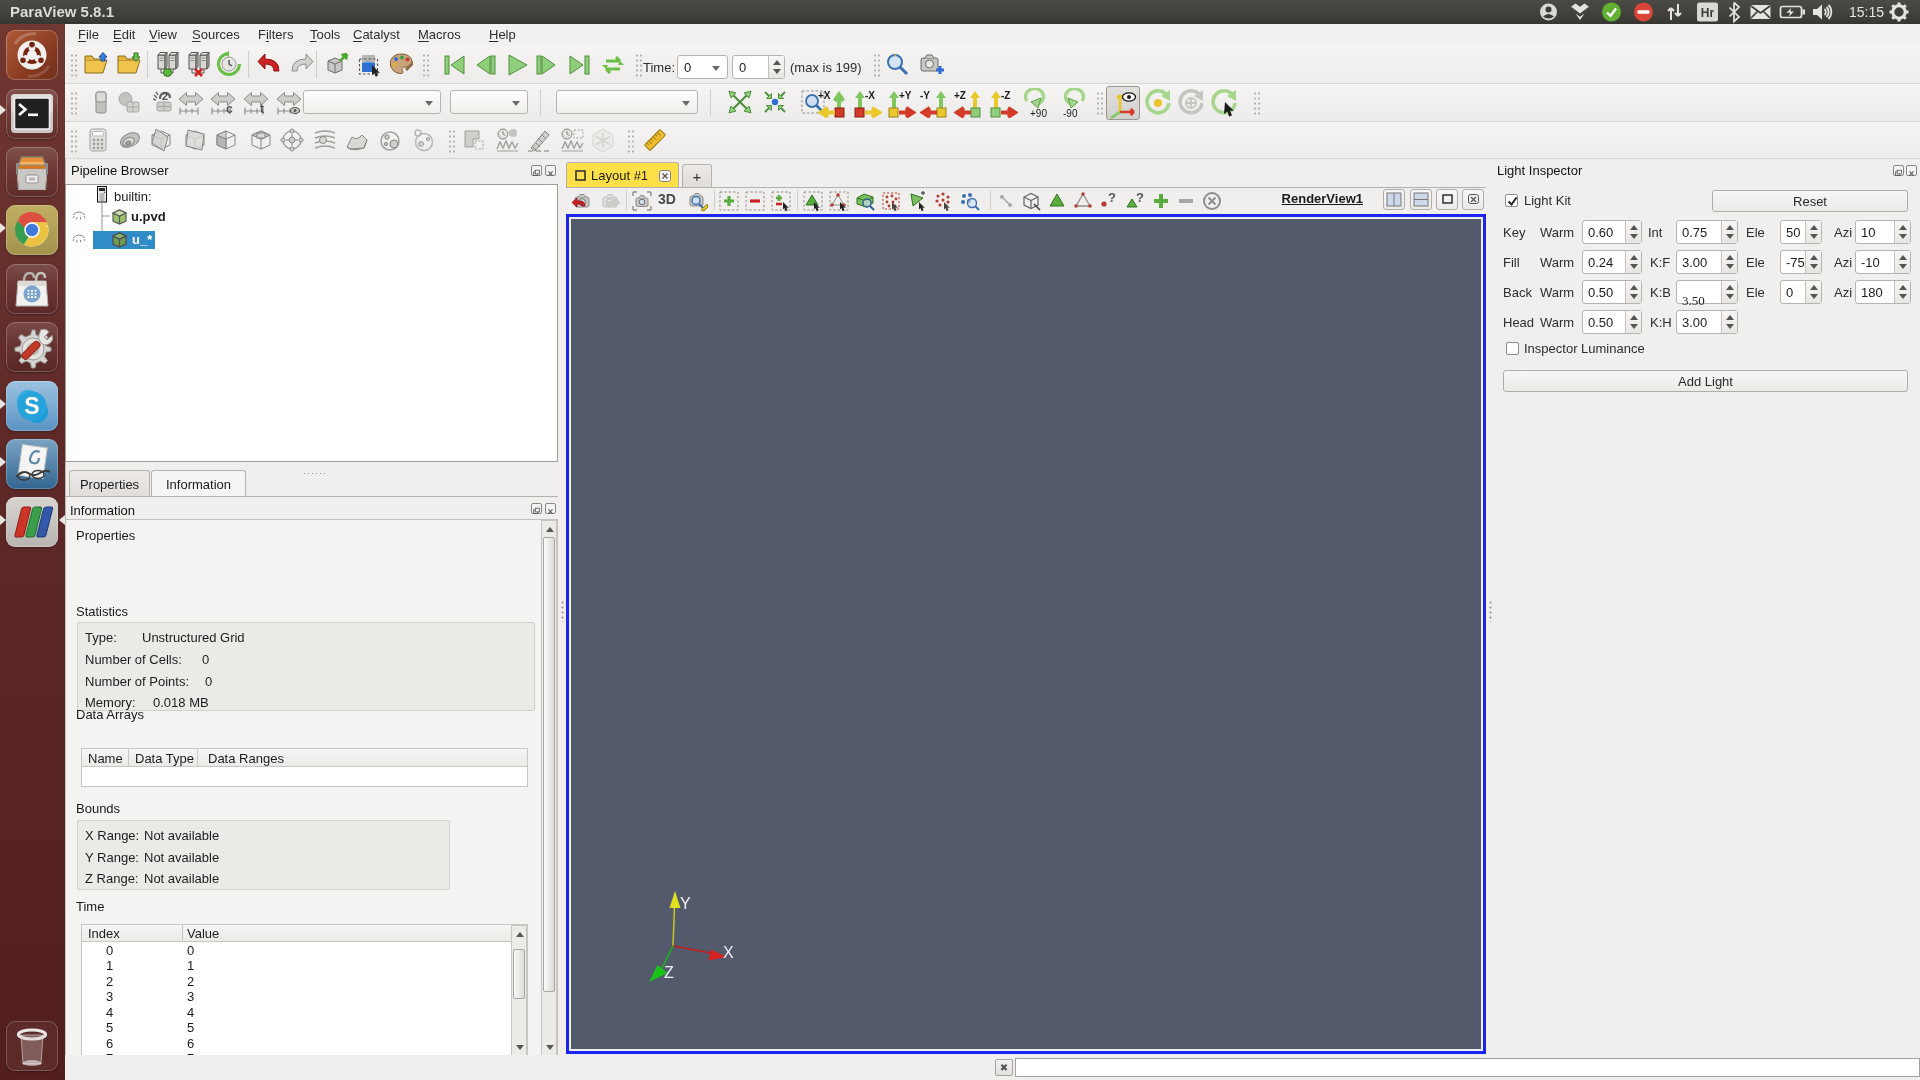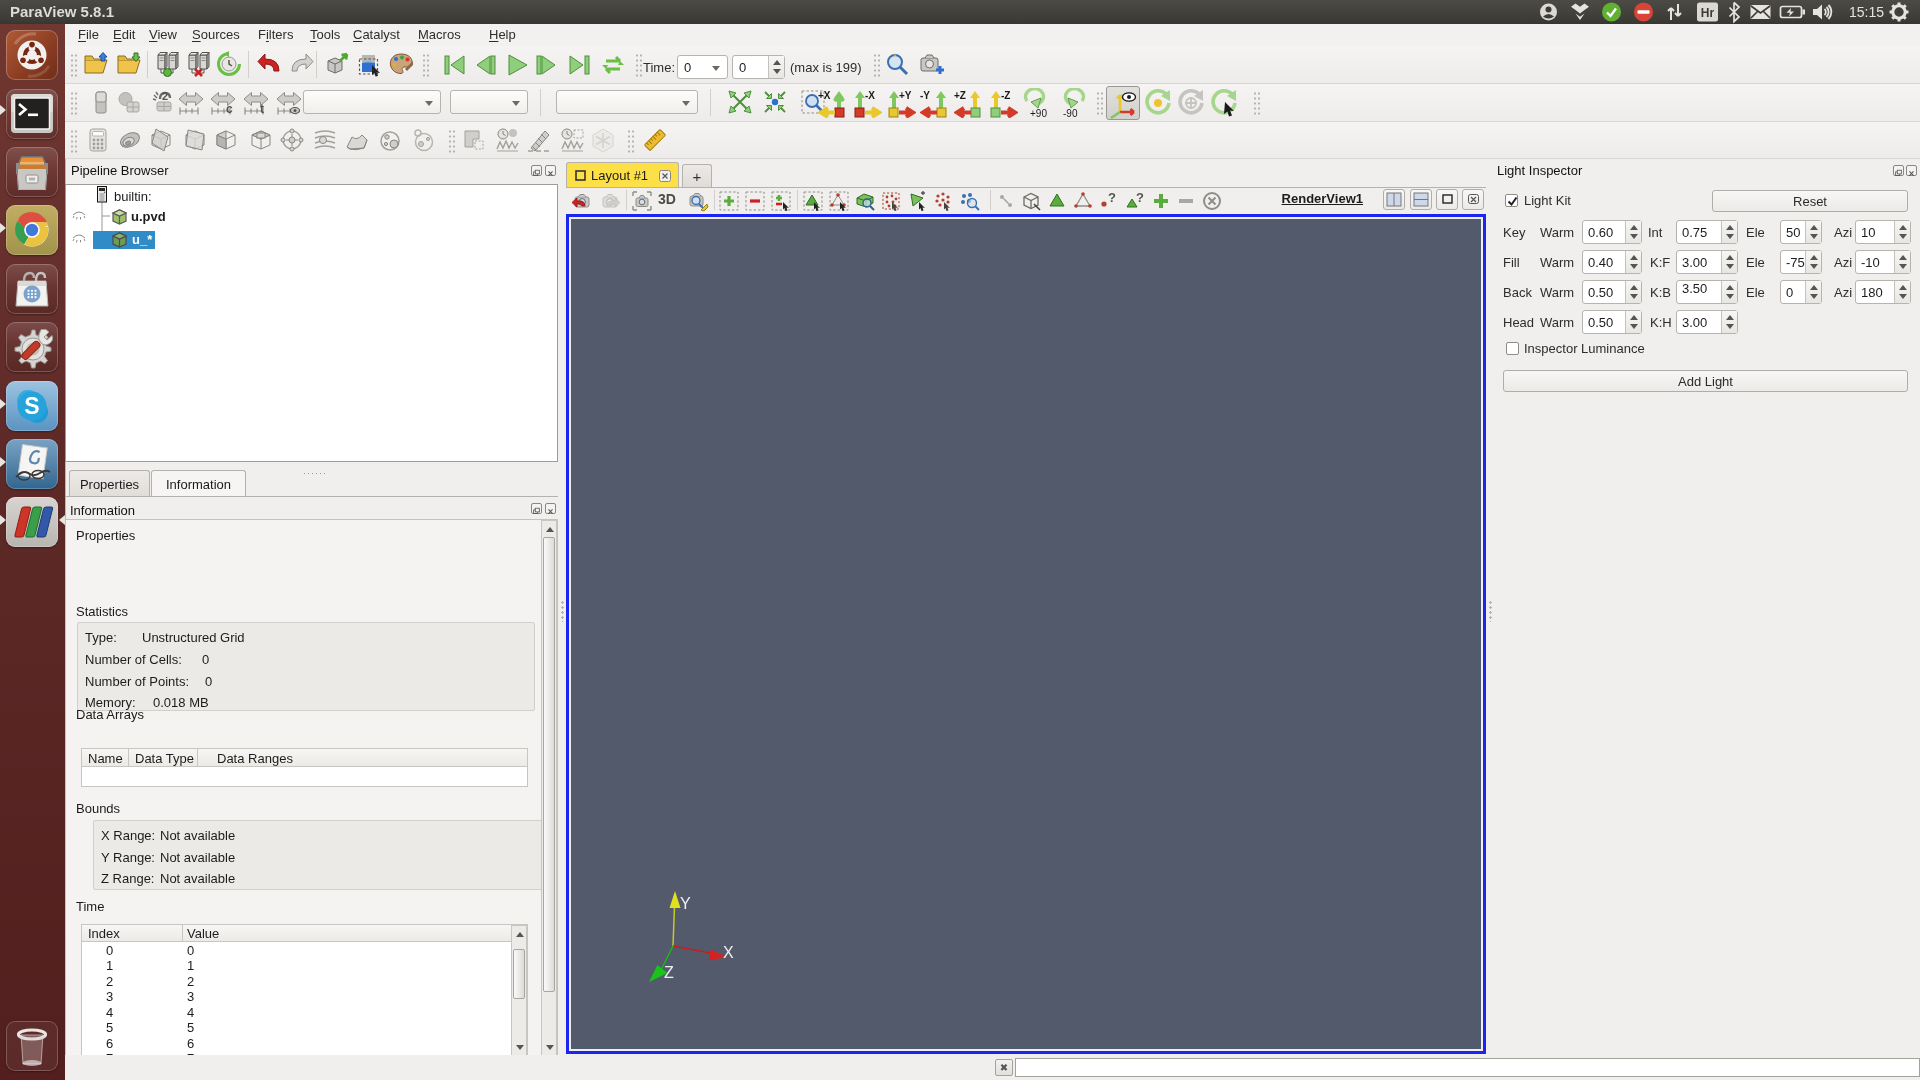--- a/index.html
+++ b/index.html
@@ -746,25 +746,25 @@
           <div style="position:absolute; left:7px; top:72px;">Memory:</div>
           <div style="position:absolute; left:75px; top:72px;">0.018 MB</div>
         </div>
         <div class="gb-lbl" style="left:10px; top:187px;">Data Arrays</div>
         <div style="position:absolute; left:15px; top:228px; width:447px; height:39px; border:1px solid #c9c6c1; background:#fff;">
           <div style="position:absolute; left:0; top:0; width:100%; height:18px; background:linear-gradient(#f7f6f4,#eceae7); border-bottom:1px solid #c9c6c1;">
             <div style="position:absolute; left:6px; top:2px;">Name</div>
             <div style="position:absolute; left:46px; top:0; width:1px; height:18px; background:#c9c6c1;"></div>
             <div style="position:absolute; left:53px; top:2px;">Data Type</div>
             <div style="position:absolute; left:115px; top:0; width:1px; height:18px; background:#c9c6c1;"></div>
-            <div style="position:absolute; left:135px; top:2px;">Data Ranges</div>
+            <div style="position:absolute; left:126px; top:2px;">Data Ranges</div>
           </div>
         </div>
         <div class="gb-lbl" style="left:10px; top:281px;">Bounds</div>
-        <div class="groupbox" style="left:27px; top:300px; width:458px; height:70px;">
+        <div class="groupbox" style="left:11px; top:300px; width:373px; height:70px;">
           <div style="position:absolute; left:7px; top:7px;">X Range:</div>
           <div style="position:absolute; left:66px; top:7px;">Not available</div>
           <div style="position:absolute; left:7px; top:29px;">Y Range:</div>
           <div style="position:absolute; left:66px; top:29px;">Not available</div>
           <div style="position:absolute; left:7px; top:50px;">Z Range:</div>
           <div style="position:absolute; left:66px; top:50px;">Not available</div>
         </div>
         <div class="gb-lbl" style="left:10px; top:379px;">Time</div>
         <div style="position:absolute; left:15px; top:404px; width:447px; height:133px; border:1px solid #c9c6c1; background:#fff; overflow:hidden;">
           <div style="position:absolute; left:0; top:0; width:100%; height:17px; background:linear-gradient(#f7f6f4,#eceae7); border-bottom:1px solid #c9c6c1;">
@@ -1031,21 +1031,21 @@
           <div class="spinbtn"></div>
         </div>
       <div class="lbl" style="left:1769px; top:201px;">Azi</div>
       <div class="spinbox" style="left:1790px; top:196px; width:56px;">
           <div style="position:absolute;left:5px;top:4px;">10</div>
           <div class="spinbtn"></div>
         </div>
       <div class="lbl" style="left:1438px; top:231px;">Fill</div>
       <div class="lbl" style="left:1475px; top:231px;">Warm</div>
       <div class="spinbox" style="left:1517px; top:226px; width:60px;">
-          <div style="position:absolute;left:5px;top:4px;">0.40</div>
+          <div style="position:absolute;left:5px;top:4px;">0.24</div>
           <div class="spinbtn"></div>
         </div>
       <div class="spinbox" style="left:1611px; top:226px; width:62px;">
           <div style="position:absolute;left:5px;top:4px;">3.00</div>
           <div class="spinbtn"></div>
         </div>
       <div class="lbl" style="left:1681px; top:231px;">Ele</div>
       <div class="spinbox" style="left:1715px; top:226px; width:42px;">
           <div style="position:absolute;left:5px;top:4px;">-75</div>
           <div class="spinbtn"></div>
@@ -1055,21 +1055,21 @@
           <div style="position:absolute;left:5px;top:4px;">-10</div>
           <div class="spinbtn"></div>
         </div>
       <div class="lbl" style="left:1438px; top:261px;">Back</div>
       <div class="lbl" style="left:1475px; top:261px;">Warm</div>
       <div class="spinbox" style="left:1517px; top:256px; width:60px;">
           <div style="position:absolute;left:5px;top:4px;">0.50</div>
           <div class="spinbtn"></div>
         </div>
       <div class="spinbox" style="left:1611px; top:256px; width:62px;">
-          <div style="position:absolute;left:5px;top:0;">3.50</div>
+          <div style="position:absolute;left:5px;top:12px;font-family:Liberation Serif, serif;">3.50</div>
           <div class="spinbtn"></div>
         </div>
       <div class="lbl" style="left:1681px; top:261px;">Ele</div>
       <div class="spinbox" style="left:1715px; top:256px; width:42px;">
           <div style="position:absolute;left:5px;top:4px;">0</div>
           <div class="spinbtn"></div>
         </div>
       <div class="lbl" style="left:1769px; top:261px;">Azi</div>
       <div class="spinbox" style="left:1790px; top:256px; width:56px;">
           <div style="position:absolute;left:5px;top:4px;">180</div>

